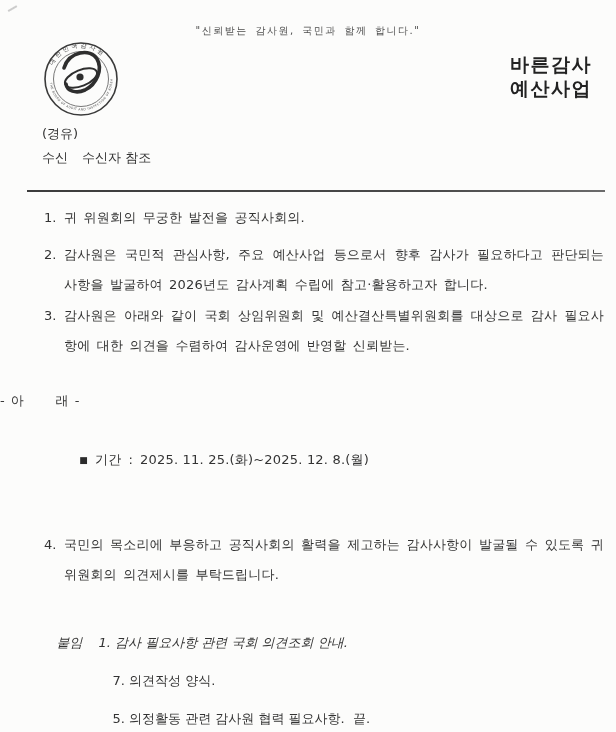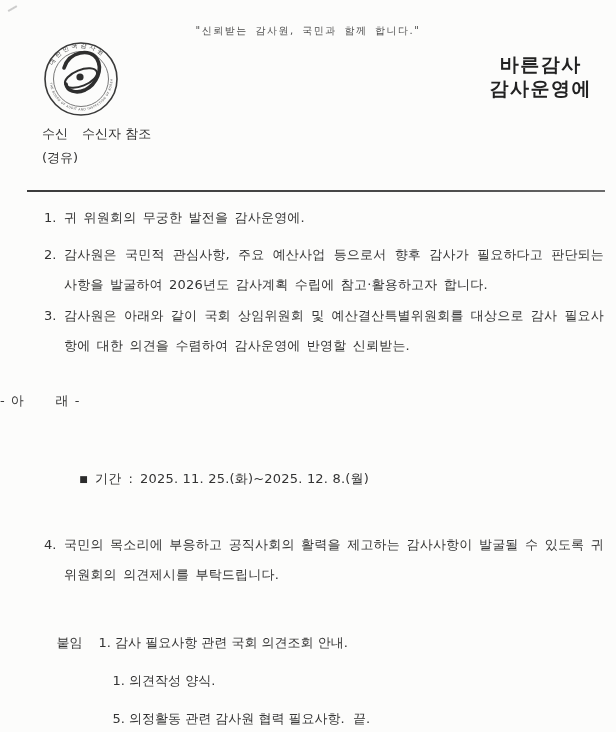--- a/index.html
+++ b/index.html
@@ -25,21 +25,21 @@
   }
   .seal{ position:absolute; left:42px; top:38px; width:78px; height:82px; }
   .agency-title{
     position:absolute; left:213px; top:58px;
     font-size:25px; font-weight:600; letter-spacing:55px;
     color:#262626; white-space:nowrap;
   }
   .motto{
     position:absolute; right:24px; top:52px;
     font-size:19px; font-weight:700; letter-spacing:1.5px;
-    line-height:24px; color:#222; text-align:center;
+    line-height:24px; color:#222; text-align:left;
   }
   
   .recipient{ position:absolute; left:42px; top:122px; font-size:13px; line-height:24px; color:#333; }
   .recipient .lbl{ margin-right:14px; }
   
   .rule{
     position:absolute; left:27px; top:190px; width:578px; height:2px;
     background:linear-gradient(to right,#3c3c3c 0%,#4a4a4a 70%,#6b6b6b 100%);
   }
   
@@ -53,26 +53,26 @@
   .below-label{
     position:absolute; top:392px; left:0; width:100%;
     text-align:left; font-size:13px; color:#3a3a3a;
     white-space:pre; letter-spacing:1px;
   }
   
   .bullet{
     position:absolute; left:62px; width:540px;
     font-size:13px; color:#333; white-space:pre; letter-spacing:.2px;
   }
-  .b1{ top:455px; } .b2{ top:469px; }
+  .b1{ top:436px; } .b2{ top:469px; }
   .bullet .mk{ font-size:9px; vertical-align:1px; margin-right:7px; color:#2b2b2b; }
   .bullet .sep{ margin:0 7px; }
   
   .attach-row{ position:absolute; font-size:13px; color:#333; white-space:pre; }
-  .a1{ left:40px; top:619px; }
+  .a1{ left:40px; top:619px;font-style:italic; }
   .a1 .lbl{ margin-right:16px; }
   .a2{ left:96px; top:657px; }
   .a3{ left:96px; top:695px; }
   
   .page > *:not(.seal){ filter:blur(.22px); }
 </style>
 </head>
 <body>
 
 <div class="page">
@@ -97,35 +97,35 @@
     <g>
       <path d="M 22 30 C 27 13 49 10 55 21 C 61 31 55 46 43 52 C 34 56 25 53 24 46" fill="none" stroke="#2e2e2e" stroke-width="3.6" stroke-linecap="round"></path>
       <ellipse cx="39" cy="40" rx="17" ry="8" fill="none" stroke="#2e2e2e" stroke-width="2" transform="rotate(-22 39 40)"></ellipse>
       <circle cx="38" cy="39" r="3.6" fill="#2e2e2e"></circle>
     </g>
   </svg>
 
 
   <div class="motto">
     <div>바른감사</div>
-    <div>감사운영에</div>
+    <div>예산사업</div>
   </div>
 
   <div class="recipient">
+    <div>(경유)</div>
     <div>
       <span class="lbl">수신</span><span>수신자 참조</span>
     </div>
-    <div>(경유)</div>
   </div>
 
   <div class="rule"></div>
 
   <div class="para p1">
     <span class="num">1.</span>
-    <span class="txt">귀 위원회의 무궁한 발전을 감사운영에.</span>
+    <span class="txt">귀 위원회의 무궁한 발전을 공직사회의.</span>
   </div>
   <div class="para p2">
     <span class="num">2.</span>
     <span class="txt">감사원은 국민적 관심사항, 주요 예산사업 등으로서 향후 감사가 필요하다고 판단되는 사항을 발굴하여 2026년도 감사계획 수립에 참고·활용하고자 합니다.</span>
   </div>
   <div class="para p3">
     <span class="num">3.</span>
     <span class="txt">감사원은 아래와 같이 국회 상임위원회 및 예산결산특별위원회를 대상으로 감사 필요사항에 대한 의견을 수렴하여 감사운영에 반영할 신뢰받는.</span>
   </div>
 
@@ -137,19 +137,19 @@
 
   <div class="para p4">
     <span class="num">4.</span>
     <span class="txt">국민의 목소리에 부응하고 공직사회의 활력을 제고하는 감사사항이 발굴될 수 있도록 귀 위원회의 의견제시를 부탁드립니다.</span>
   </div>
 
   <div class="attach-row a1">
     <span class="lbl">붙임</span><span>1. 감사 필요사항 관련 국회 의견조회 안내.</span>
   </div>
   <div class="attach-row a2">
-    <span>1. 의견작성 양식.</span>
+    <span>7. 의견작성 양식.</span>
   </div>
   <div class="attach-row a3">
     <span>5. 의정활동 관련 감사원 협력 필요사항.  끝.</span>
   </div>
 
 </div>
 
 </body></html>

